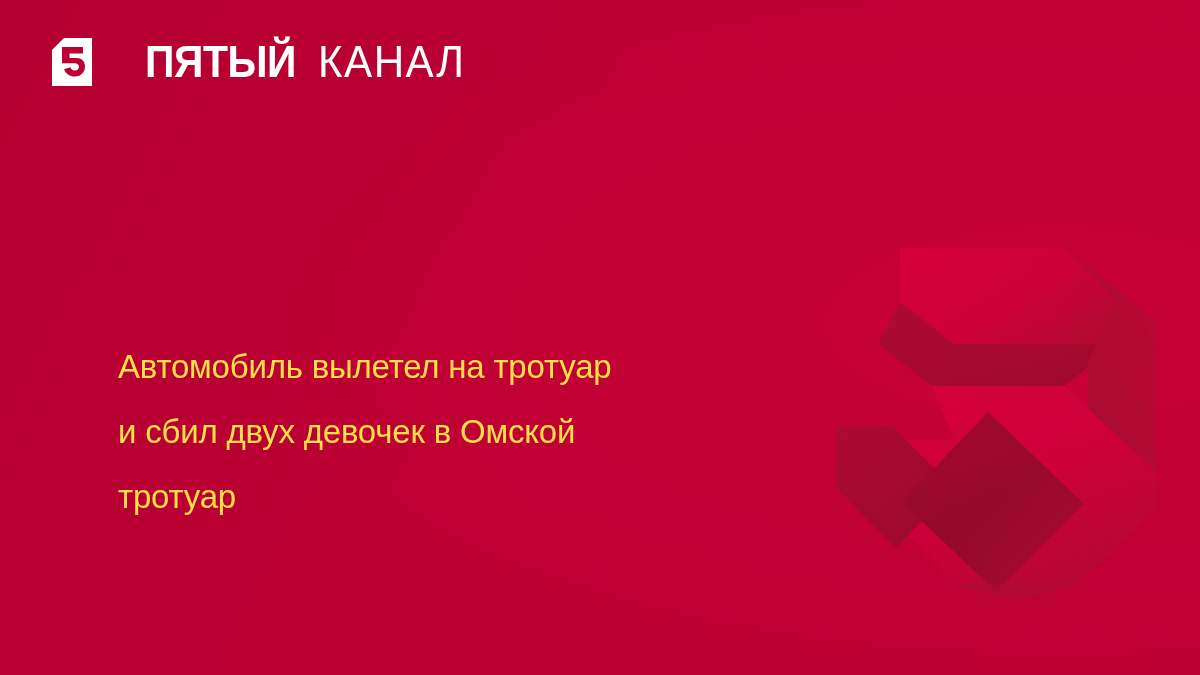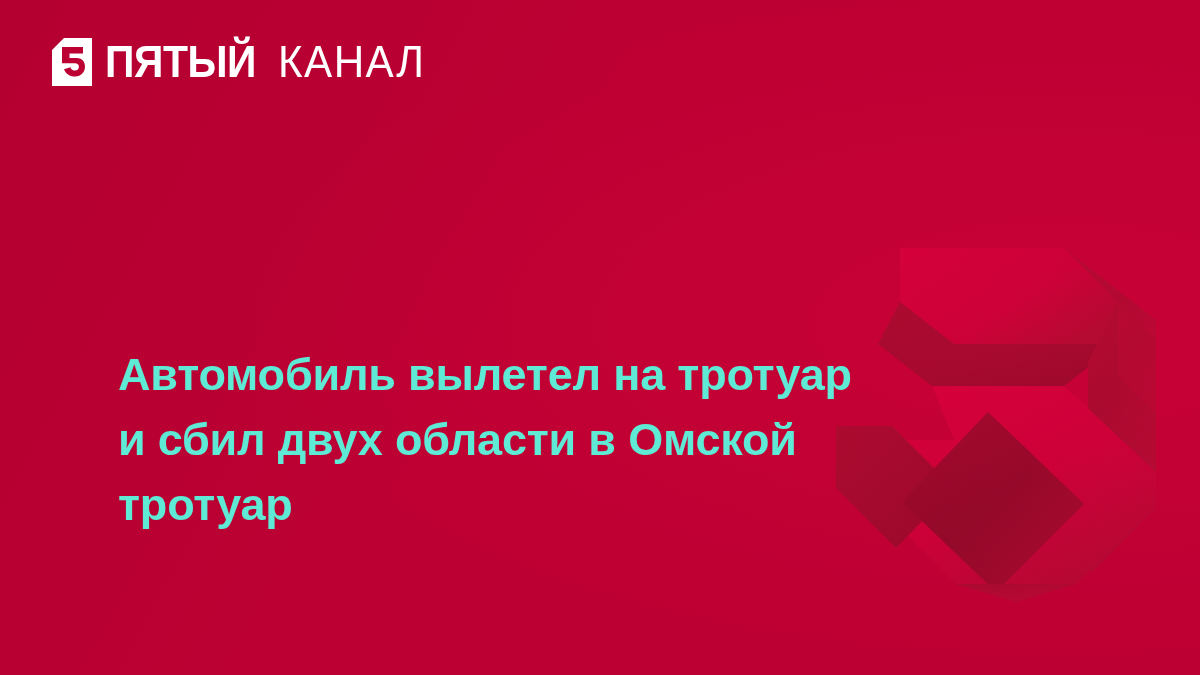--- a/index.html
+++ b/index.html
@@ -75,20 +75,21 @@
     width: 100%;
     height: 100%;
   }
 
   .brand-word {
     display: flex;
     align-items: baseline;
     color: #ffffff;
     line-height: 1;
     white-space: nowrap;
+    margin-left: 40px;
   }
 
   .brand-word .bold {
     font-size: 44px;
     font-weight: 700;
     letter-spacing: -0.5px;
     transform: scaleX(0.93);
     transform-origin: left center;
   }
 
@@ -101,23 +102,23 @@
     transform-origin: left center;
   }
 
   
   .headline {
     position: absolute;
     left: 118px;
     top: 312px;
     width: 830px;
     z-index: 4;
-    color: #5eead4;
-    font-size: 45px;
-    font-weight: 700;
+    color: #fde047;
+    font-size: 33px;
+    font-weight: 400;
     line-height: 65px;
     letter-spacing: -0.2px;
   }
 
   .headline .line {
     display: block;
     white-space: nowrap;
   }
 </style>
 </head>
@@ -204,17 +205,17 @@
 
     <span class="brand-word">
       <span class="bold">ПЯТЫЙ</span>
       <span class="light">КАНАЛ</span>
     </span>
 
   </div>
 
   <h1 class="headline">
     <span class="line">Автомобиль вылетел на тротуар</span>
-    <span class="line">и сбил двух области в Омской</span>
+    <span class="line">и сбил двух девочек в Омской</span>
     <span class="line">тротуар</span>
   </h1>
 
 </div>
 
 </body></html>

